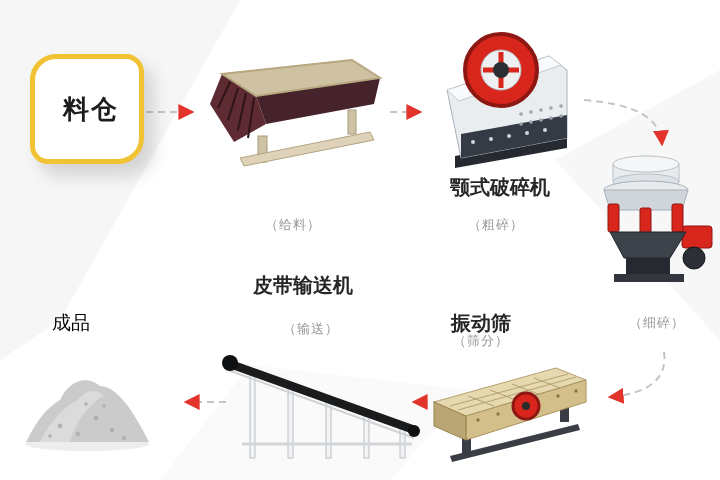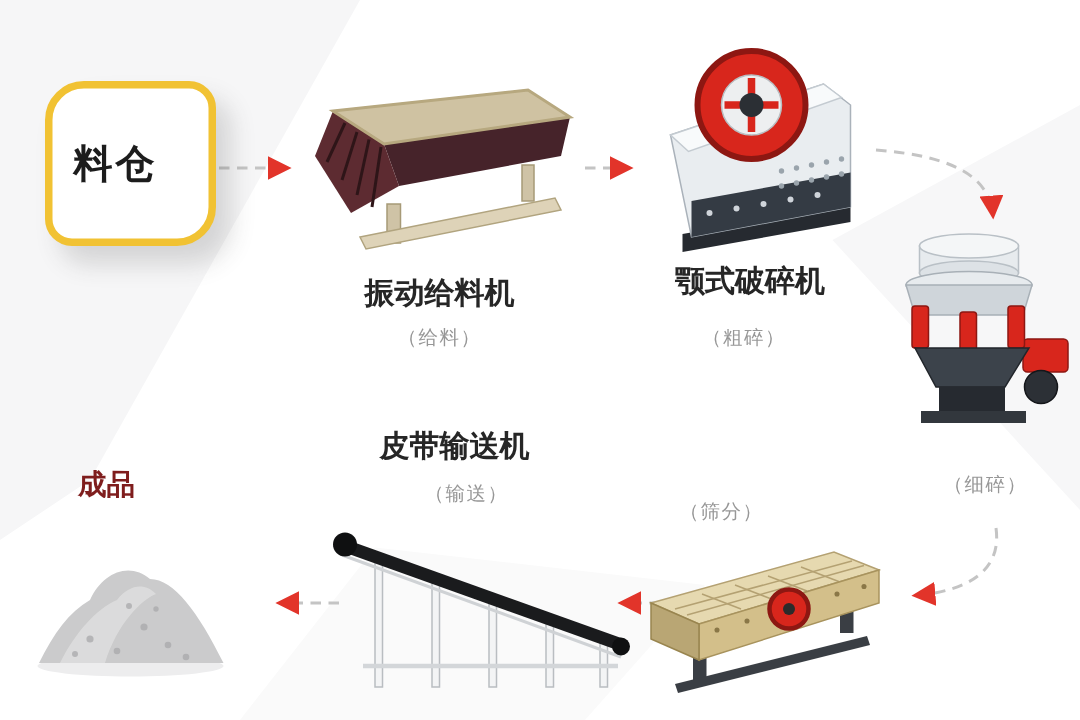--- a/index.html
+++ b/index.html
@@ -17,24 +17,24 @@
     position:absolute;transform:translateX(-50%);
     font-size:13px;color:#979797;white-space:nowrap;letter-spacing:1px;
   }
   .silo-card{
     position:absolute;left:30px;top:54px;width:104px;height:100px;
     background:#ffffff;border:5px solid #f1c233;border-radius:26px 18px 26px 18px;
     box-shadow:10px 12px 16px rgba(60,60,60,0.18);
     display:flex;align-items:center;
   }
   .silo-card .silo-label{
-    font-size:26px;font-weight:700;color:#1c1c1c;padding-left:14px;letter-spacing:2px;
+    font-size:26px;font-weight:700;color:#1c1c1c;padding-left:28px;letter-spacing:2px;
   }
   .product-label{
-    position:absolute;left:52px;top:310px;font-size:19px;font-weight:700;color:#7f1d1d;
+    position:absolute;left:52px;top:310px;font-size:19px;font-weight:400;color:#000000;
   }
   .illu{position:absolute;}
 </style>
 </head>
 <body>
 
 <div class="stage">
 
   <svg class="bg-deco" width="720" height="480">
     <polygon points="0,0 240,0 60,320 0,360" fill="#f6f6f7"></polygon>
@@ -182,28 +182,28 @@
         <circle cx="58" cy="78" r="2.2"></circle>
       <circle cx="76" cy="62" r="2.4"></circle>
         <circle cx="92" cy="74" r="2.2"></circle>
       <circle cx="66" cy="48" r="2"></circle>
         <circle cx="104" cy="82" r="2.2"></circle>
       <circle cx="30" cy="80" r="2"></circle>
         <circle cx="84" cy="50" r="1.8"></circle>
     </g>
   </svg>
 
-  <div class="node-label" style="left:293px;top:182px">振动给料机</div>
   <div class="node-sub" style="left:293px;top:216px">（给料）</div>
 
   <div class="node-label" style="left:500px;top:174px">颚式破碎机</div>
   <div class="node-sub" style="left:496px;top:216px">（粗碎）</div>
 
   <div class="node-sub" style="left:657px;top:314px">（细碎）</div>
 
+  <div class="node-label" style="left:481px;top:310px">振动筛</div>
   <div class="node-sub" style="left:481px;top:332px">（筛分）</div>
 
-  <div class="node-label" style="left:303px;top:284px">皮带输送机</div>
+  <div class="node-label" style="left:303px;top:272px">皮带输送机</div>
   <div class="node-sub" style="left:311px;top:320px">（输送）</div>
 
   <div class="product-label">成品</div>
 
 </div>
 
 </body></html>

